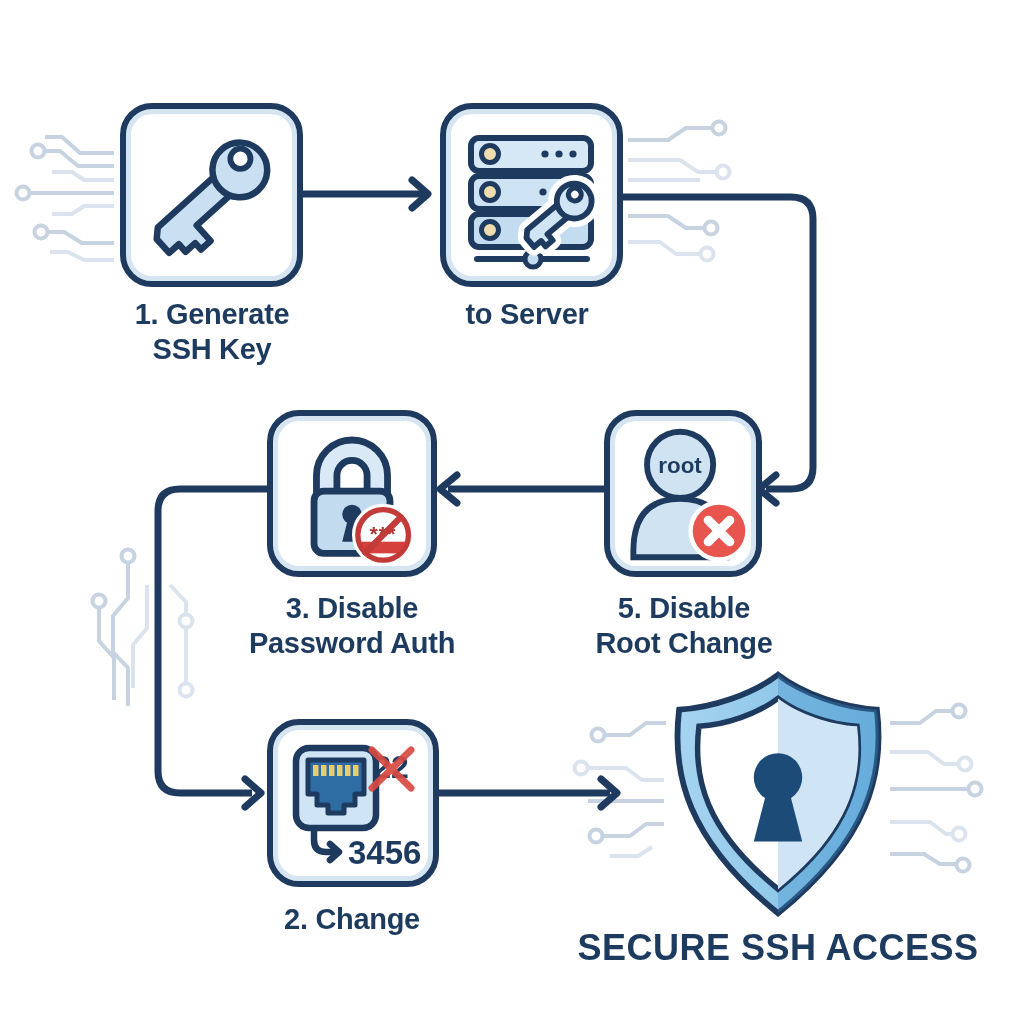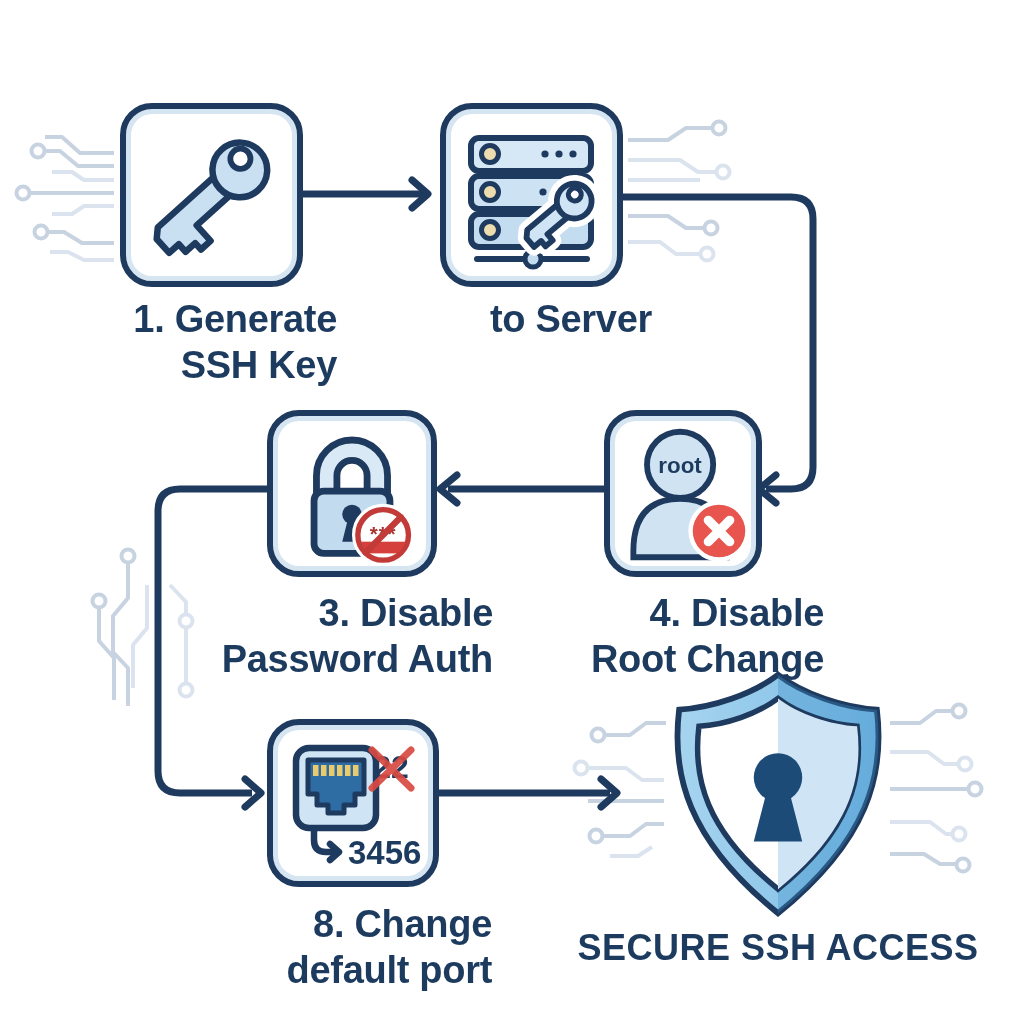--- a/index.html
+++ b/index.html
@@ -13,22 +13,22 @@
     border:6px solid #1e3a5f;border-radius:32px;
     box-shadow:inset 0 0 0 5px #d5e5f2;
     display:flex;align-items:center;justify-content:center;
   }
   #box1{left:120px;top:103px;width:183px;height:184px;}
   #box2{left:440px;top:103px;width:183px;height:184px;}
   #box3{left:267px;top:410px;width:170px;height:167px;}
   #box4{left:604px;top:410px;width:158px;height:167px;}
   #box5{left:267px;top:719px;width:172px;height:168px;}
   .step-label{
-    position:absolute;text-align:right;font-weight:bold;color:#1d3b5e;
-    font-size:38px;line-height:1.2;letter-spacing:-0.3px;
+    position:absolute;text-align:center;font-weight:bold;color:#1d3b5e;
+    font-size:29px;line-height:1.2;letter-spacing:-0.3px;
   }
   .step-label span{display:block;}
   #label1{left:87px;top:297px;width:250px;}
   #label2{left:402px;top:297px;width:250px;}
   #label3{left:211px;top:591px;width:282px;}
   #label4{left:544px;top:591px;width:280px;}
   #label5{left:212px;top:902px;width:280px;}
   .diagram-title{
     position:absolute;left:558px;top:927px;width:440px;text-align:center;
     font-weight:bold;color:#1d3b5e;font-size:36px;letter-spacing:0.5px;
@@ -229,26 +229,25 @@
     <span>SSH Key</span>
   </div>
   <div class="step-label" id="label2">
     <span>to Server</span>
   </div>
   <div class="step-label" id="label3">
     <span>3. Disable</span>
     <span>Password Auth</span>
   </div>
   <div class="step-label" id="label4">
-    <span>4. Disable</span>
+    <span>5. Disable</span>
     <span>Root Change</span>
   </div>
   <div class="step-label" id="label5">
-    <span>8. Change</span>
-    <span>default port</span>
+    <span>2. Change</span>
   </div>
 
   <svg id="shield" width="252" height="272" viewBox="-130 -140 260 280">
     <defs>
       <linearGradient id="bandGrad" x1="0" y1="0" x2="1" y2="0">
         <stop offset="0" stop-color="#a6d4ef"></stop>
         <stop offset="1" stop-color="#7bbbe4"></stop>
       </linearGradient>
       <path id="shieldPath" d="M 0 -122 C -26 -102 -68 -88 -102 -86 C -110 -20 -94 48 0 124 C 94 48 110 -20 102 -86 C 68 -88 26 -102 0 -122 Z"></path>
       <clipPath id="shOuterClip">

